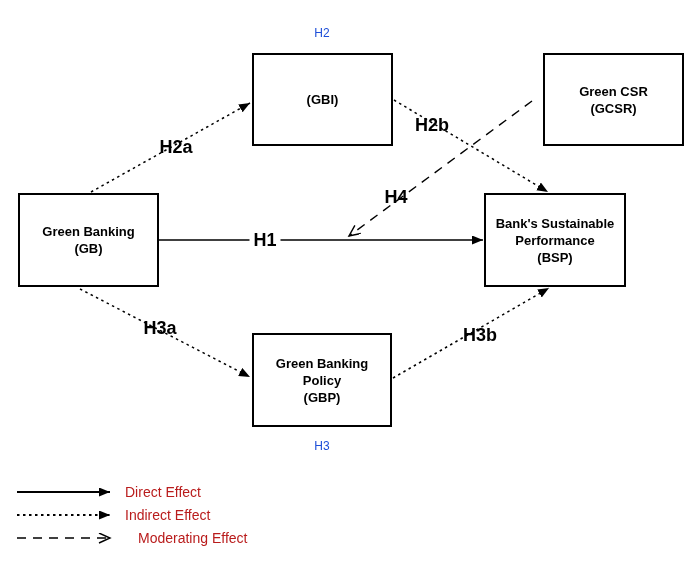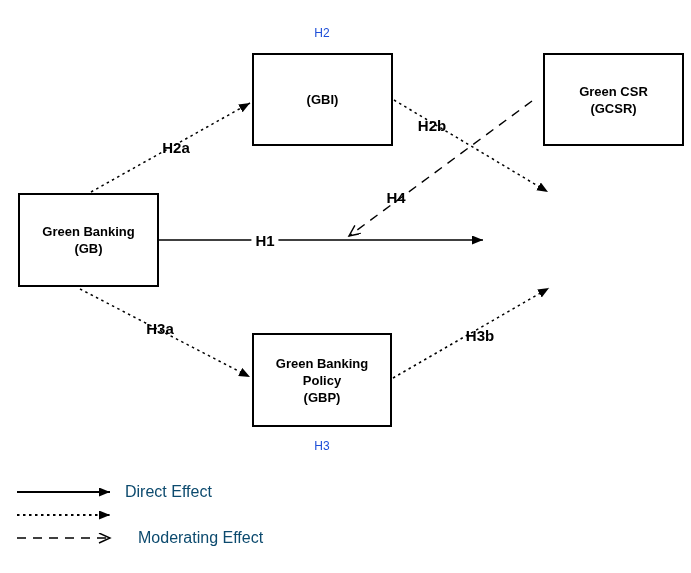--- a/index.html
+++ b/index.html
@@ -38,21 +38,21 @@
   .box-gb   { left: 18px;  top: 193px; width: 141px; height: 94px; }
   .box-gbi  { left: 252px; top: 53px;  width: 141px; height: 93px; }
   .box-gcsr { left: 532px; top: 53px;  width: 141px; height: 93px; margin-left: 11px; }
   .box-bsp  { left: 484px; top: 193px; width: 142px; height: 94px; }
   .box-gbp  { left: 252px; top: 333px; width: 140px; height: 94px; }
 
   .path-label {
     position: absolute;
     transform: translate(-50%, -50%);
     font-weight: bold;
-    font-size: 15px;
+    font-size: 18px;
     color: #000000;
     white-space: nowrap;
   }
   .lbl-h1  { left: 225px; top: 240px; background: #ffffff; padding: 0 4px; margin-left: 40px; }
   .lbl-h2a { left: 176px; top: 147px; }
   .lbl-h2b { left: 432px; top: 125px; }
   .lbl-h3a { left: 160px; top: 328px; }
   .lbl-h3b { left: 480px; top: 335px; }
   .lbl-h4  { left: 396px; top: 197px; }
 
@@ -62,22 +62,22 @@
     font-size: 12px;
     font-weight: normal;
     color: #1d4ed8;
     white-space: nowrap;
   }
   .lbl-h2 { left: 322px; top: 33px; }
   .lbl-h3 { left: 322px; top: 446px; }
 
   .legend-label {
     position: absolute;
-    font-size: 16px;
-    color: #0c4a6e;
+    font-size: 14px;
+    color: #b91c1c;
     white-space: nowrap;
     line-height: 20px;
   }
   .legend-1 { left: 125px; top: 482px; }
   .legend-2 { left: 125px; top: 505px; }
   .legend-3 { left: 138px; top: 528px; }
 </style>
 </head>
 <body>
 
@@ -117,33 +117,39 @@
 
   <div class="node-box box-gbi">
     <span>(GBI)</span>
   </div>
 
   <div class="node-box box-gcsr">
     <span>Green CSR</span>
     <span>(GCSR)</span>
   </div>
 
+  <div class="node-box box-bsp">
+    <span>Bank's Sustainable</span>
+    <span>Performance</span>
+    <span>(BSP)</span>
+  </div>
 
   <div class="node-box box-gbp">
     <span>Green Banking</span>
     <span>Policy</span>
     <span>(GBP)</span>
   </div>
 
   <span class="group-label lbl-h2">H2</span>
   <span class="group-label lbl-h3">H3</span>
 
   <span class="path-label lbl-h1">H1</span>
   <span class="path-label lbl-h2a">H2a</span>
   <span class="path-label lbl-h2b">H2b</span>
   <span class="path-label lbl-h3a">H3a</span>
   <span class="path-label lbl-h3b">H3b</span>
   <span class="path-label lbl-h4">H4</span>
 
   <span class="legend-label legend-1">Direct Effect</span>
+  <span class="legend-label legend-2">Indirect Effect</span>
   <span class="legend-label legend-3">Moderating Effect</span>
 
 </div>
 
 </body></html>

